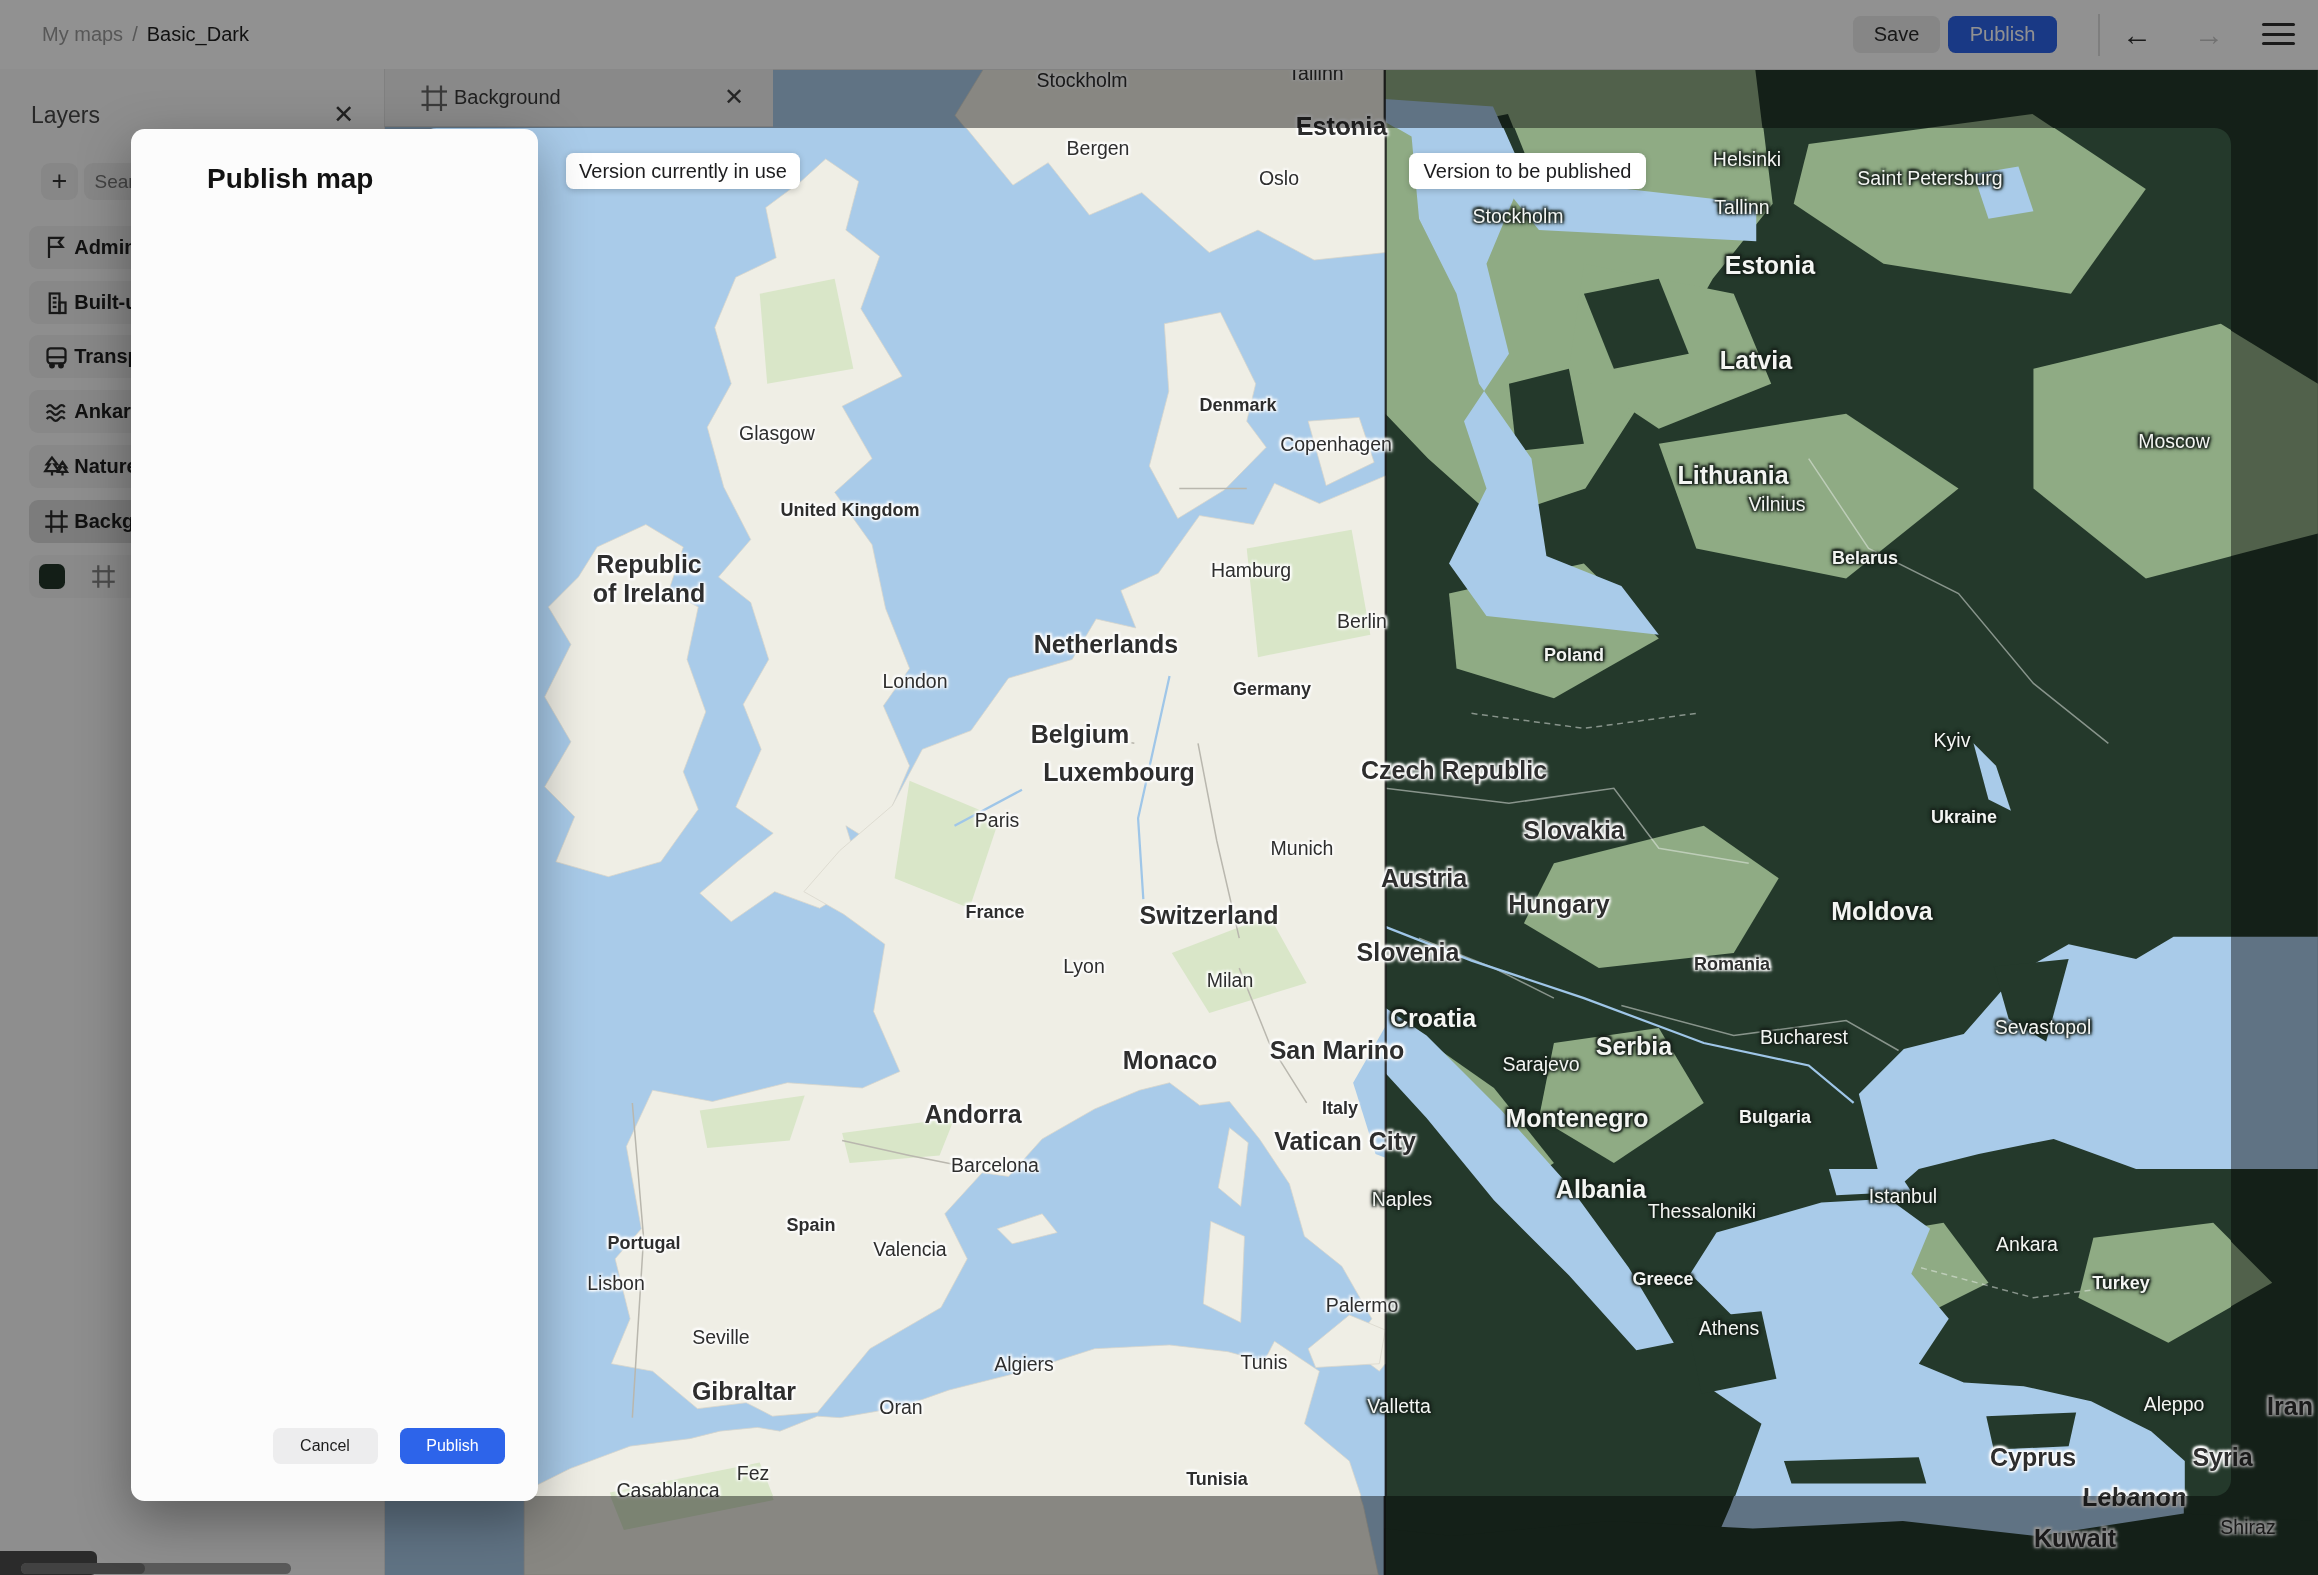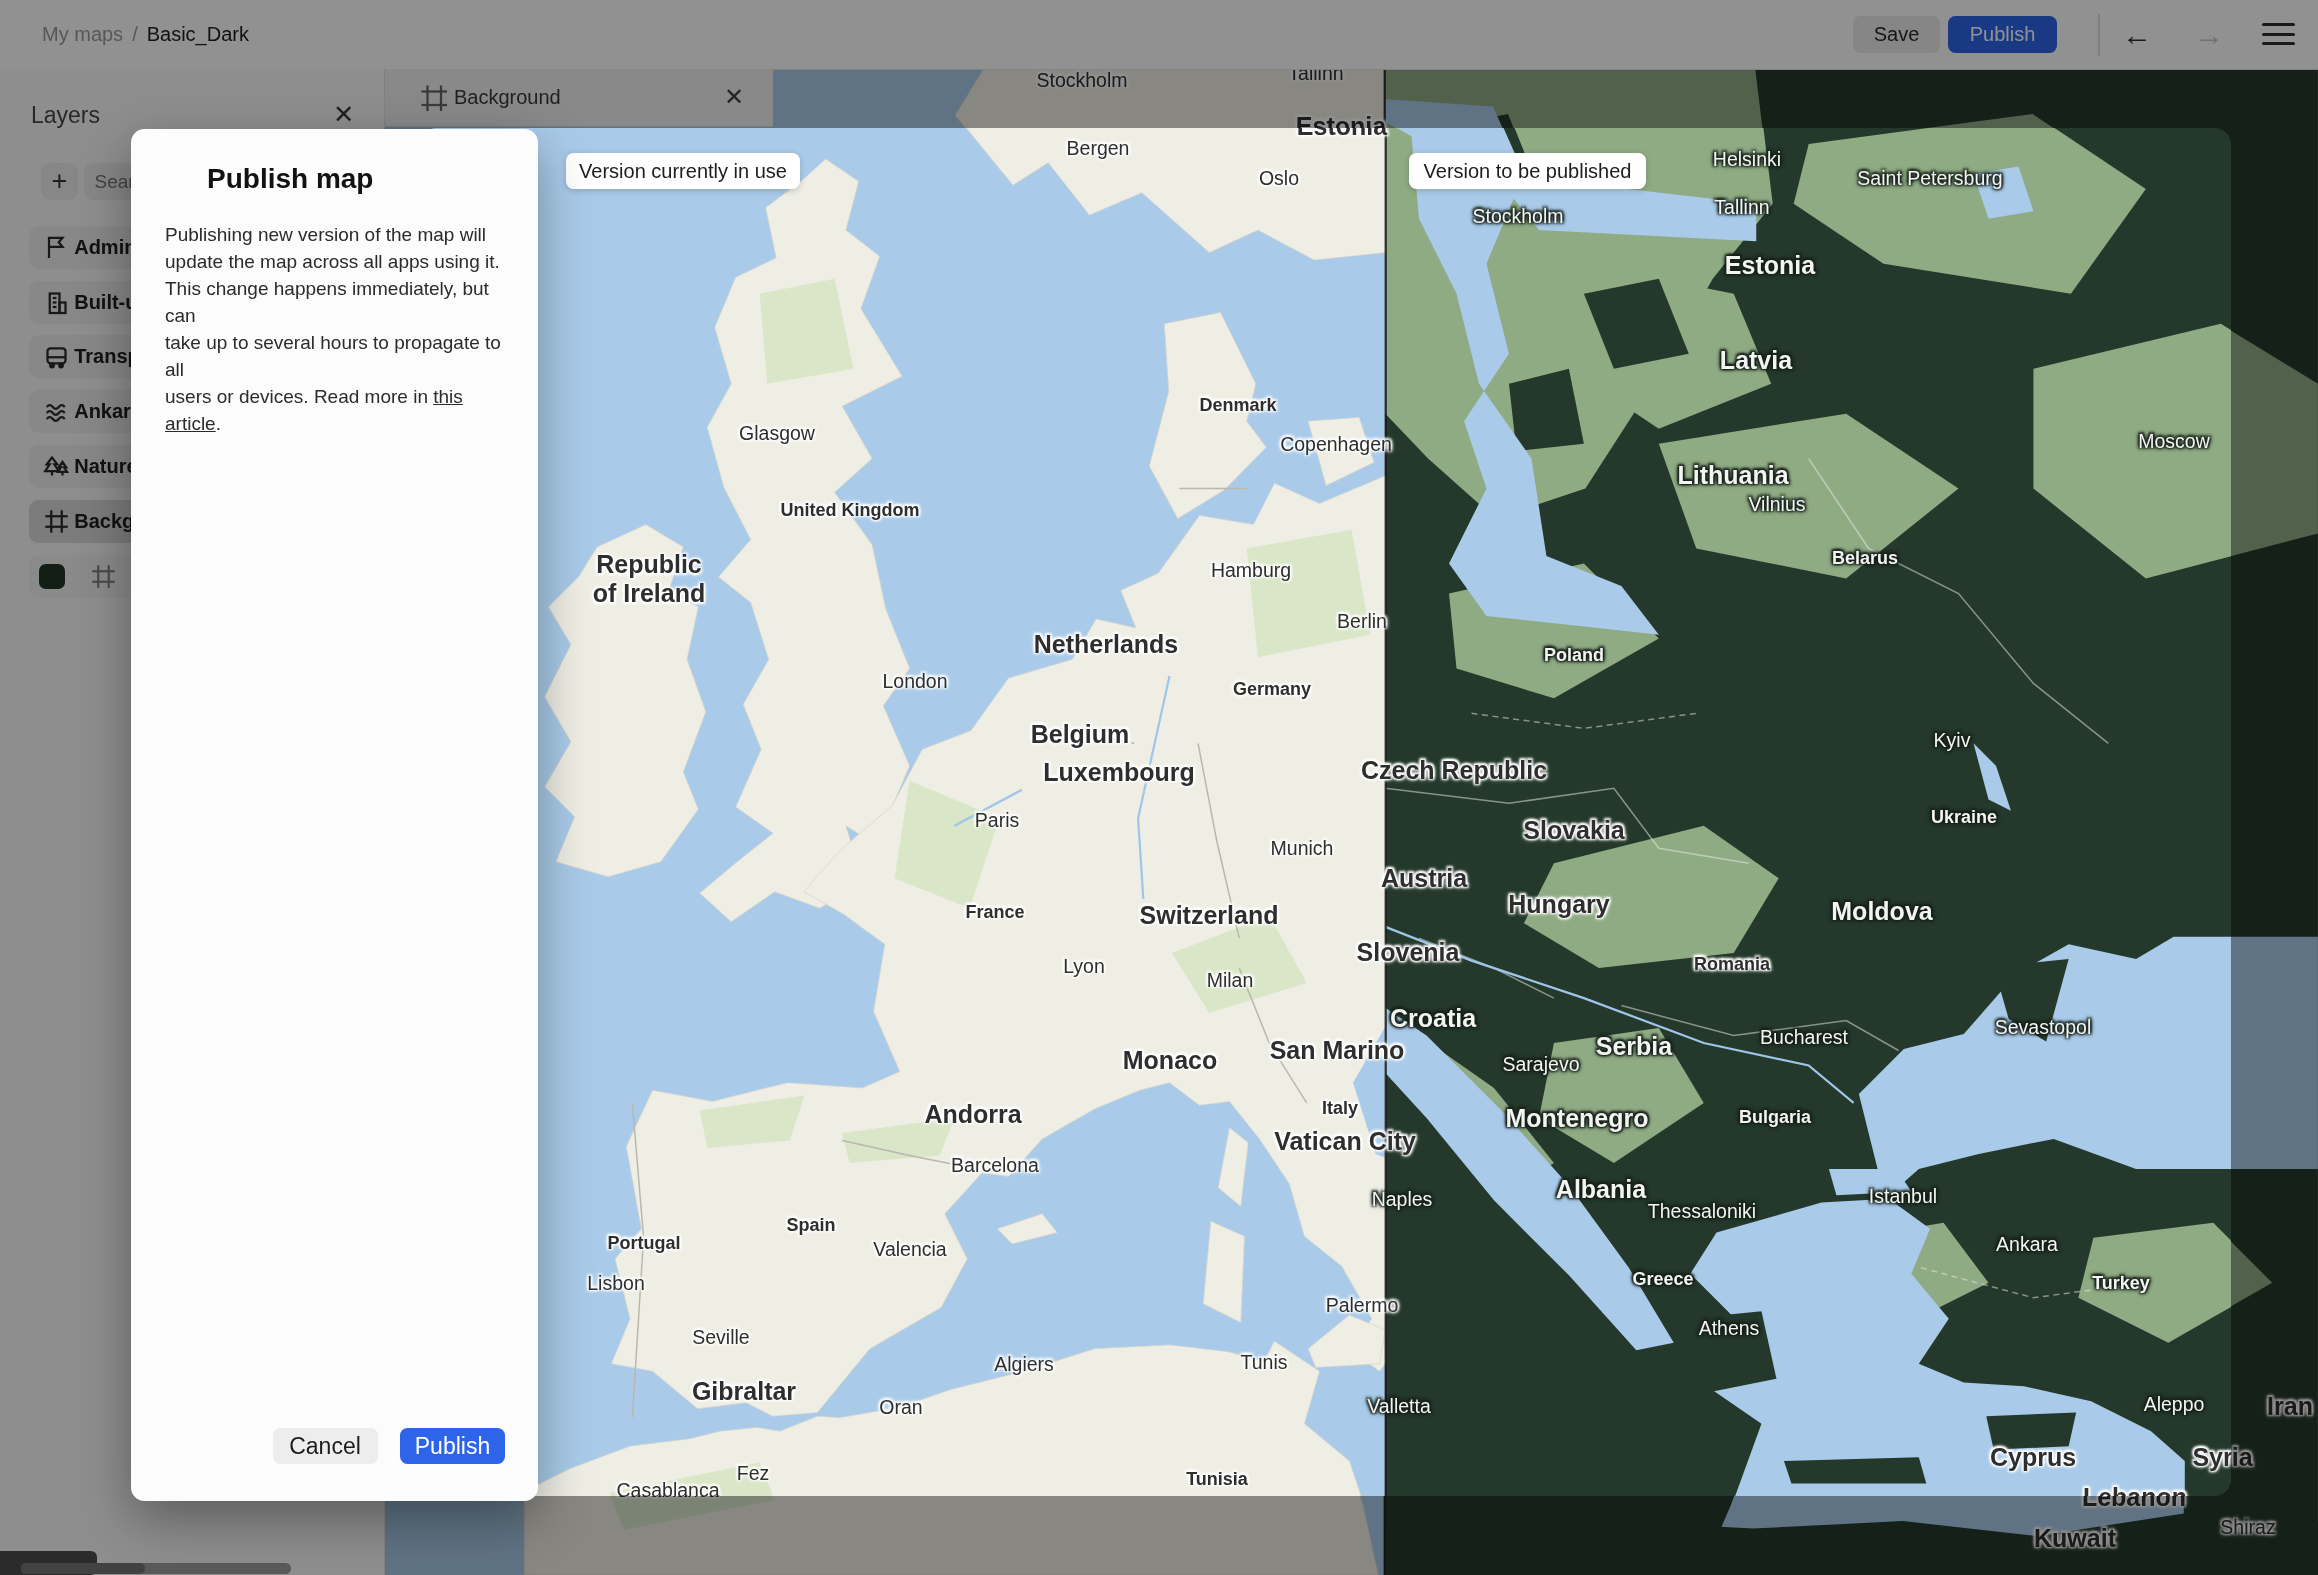--- a/index.html
+++ b/index.html
@@ -80,21 +80,21 @@
 
   
   .dialog{position:absolute;left:131px;top:129px;width:407px;height:1372px;background:#fcfcfc;
           border-radius:13.5px;z-index:40;box-shadow:0 18px 52px rgba(0,0,0,.35);}
   .dlg-title{position:absolute;left:34px;top:34px;font-size:28px;font-weight:600;color:#121212;margin-left:42px;}
   .dlg-body{position:absolute;left:34px;top:93px;width:346px;font-size:19px;line-height:1.42;color:#2b2b2b;}
   .dlg-p{white-space:pre-line;margin:0 0 21px 0;}
   .dlg-link{text-decoration:underline;color:#2b2b2b;cursor:pointer;}
   .dlg-btns{position:absolute;right:33px;bottom:37px;display:flex;gap:22.5px;}
   .dlg-btn{height:36px;border-radius:7.5px;display:flex;align-items:center;justify-content:center;
-           font-size:23px;border:none;}
+           font-size:16px;border:none;}
   .dlg-cancel{width:105px;background:#ededee;color:#1c1c1c;}
   .dlg-publish{width:105px;background:#2d64ea;color:#ffffff;}
   svg{display:block;}
 </style>
 </head>
 <body>
 
 <div class="topbar">
   <div class="crumb">
     <span class="dim-t">My maps</span>
@@ -608,24 +608,19 @@
       </div>
   </div>
   </div>
 
 <div class="chip chip-left">Version currently in use</div>
 <div class="chip chip-right">Version to be published</div>
 
 <div class="dialog">
   <div class="dlg-title">Publish map</div>
   <div class="dlg-body">
-    <p class="dlg-p"><span>Publishing new version of the map will
-update the map across all apps using it.
-This change happens immediately, but can
-take up to several hours to propagate to all
-users or devices. Read more in </span><span class="dlg-link">this article</span><span>.</span></p>
   </div>
   <div class="dlg-btns">
     <button class="dlg-btn dlg-cancel">Cancel</button>
     <button class="dlg-btn dlg-publish">Publish</button>
   </div>
 </div>
 
 
 </body></html>

